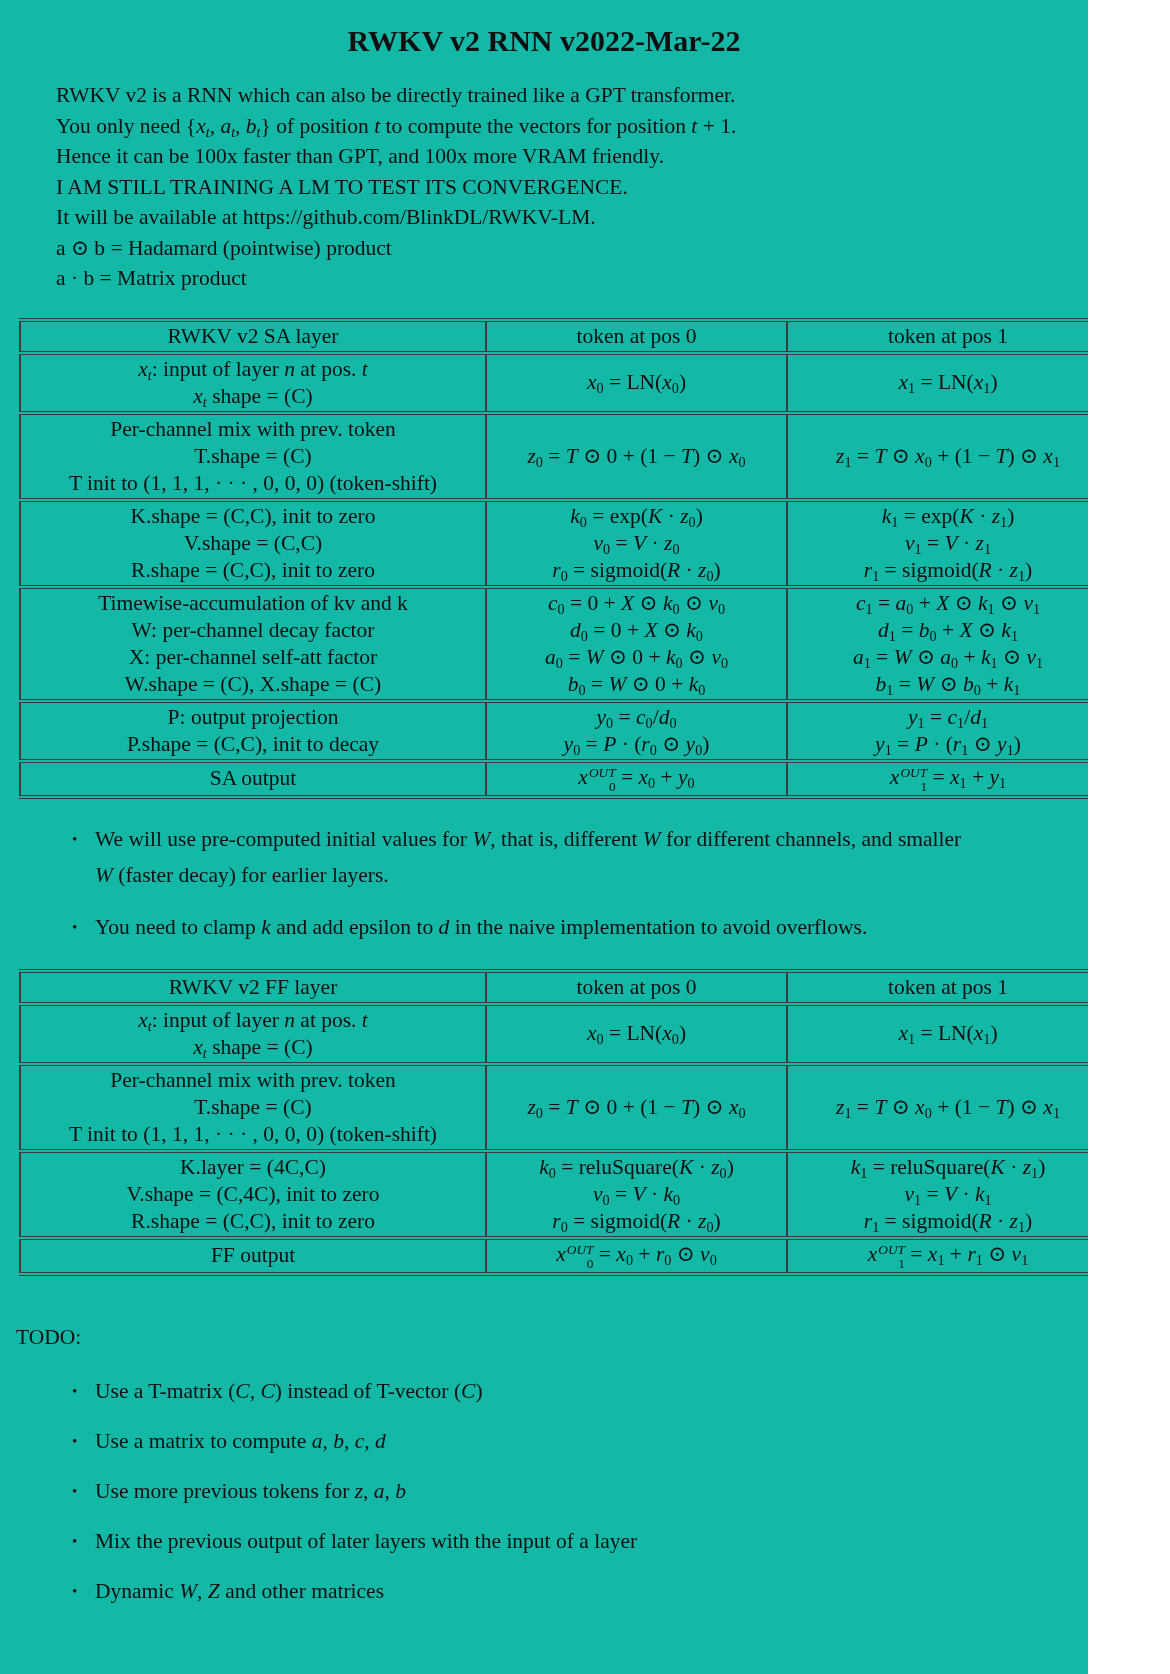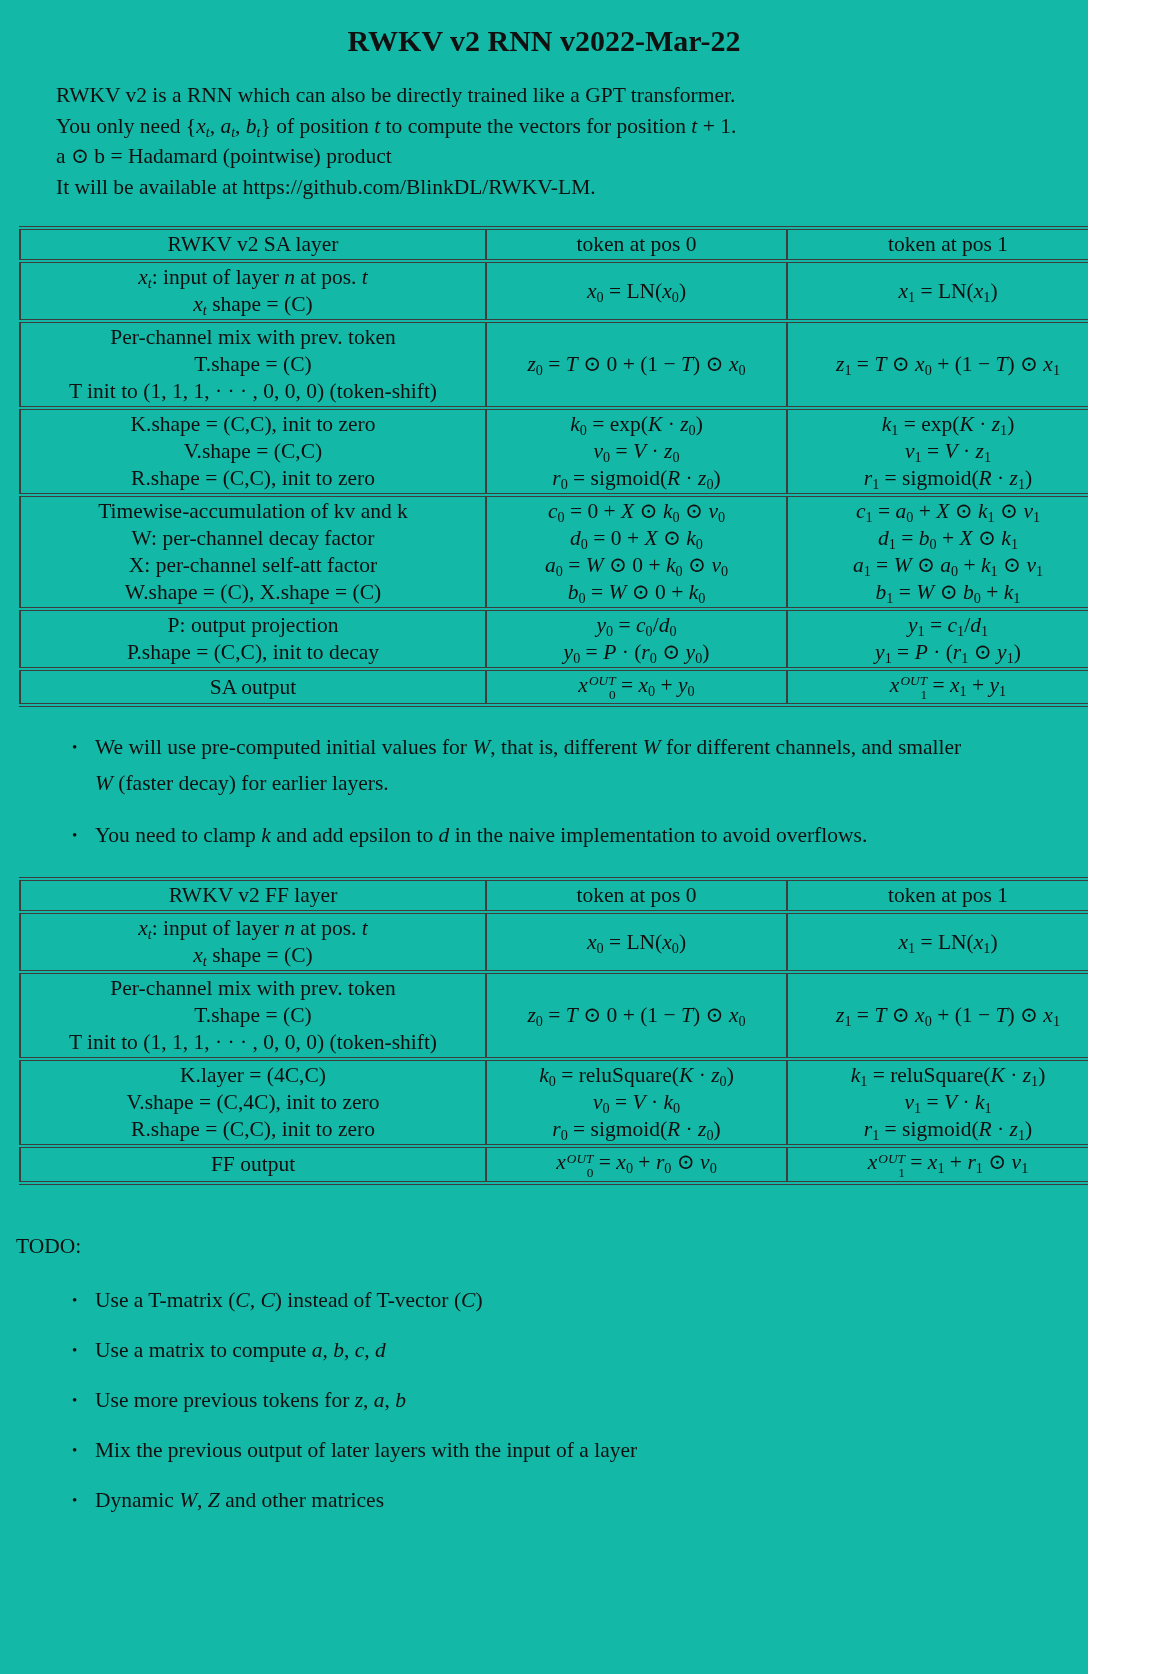--- a/index.html
+++ b/index.html
@@ -37,22 +37,25 @@
 </head>
 <body>
 
 <div class="page">
 
   <div class="title">RWKV v2 RNN v2022-Mar-22</div>
 
   <div class="intro">
       <div class="text-line">RWKV v2 is a RNN which can also be directly trained like a GPT transformer.</div>
       <div class="text-line">You only need {<i>x</i><sub><i>t</i></sub>, <i>a</i><sub><i>t</i></sub>, <i>b</i><sub><i>t</i></sub>} of position <i>t</i> to compute the vectors for position <i>t</i> + 1.</div>
+      <div class="text-line">Hence it can be 100x faster than GPT, and 100x more VRAM friendly.</div>
+      <div class="text-line">I AM STILL TRAINING A LM TO TEST ITS CONVERGENCE.</div>
+      <div class="text-line">It will be available at https://github.com/BlinkDL/RWKV-LM.</div>
       <div class="text-line">a ⊙ b = Hadamard (pointwise) product</div>
-      <div class="text-line">It will be available at https://github.com/BlinkDL/RWKV-LM.</div>
+      <div class="text-line">a · b = Matrix product</div>
     </div>
 
   <table class="dtable">
     <colgroup>
         <col style="width:466px">
         <col style="width:301px">
         <col style="width:322px">
       </colgroup>
     <thead>
         <tr>

